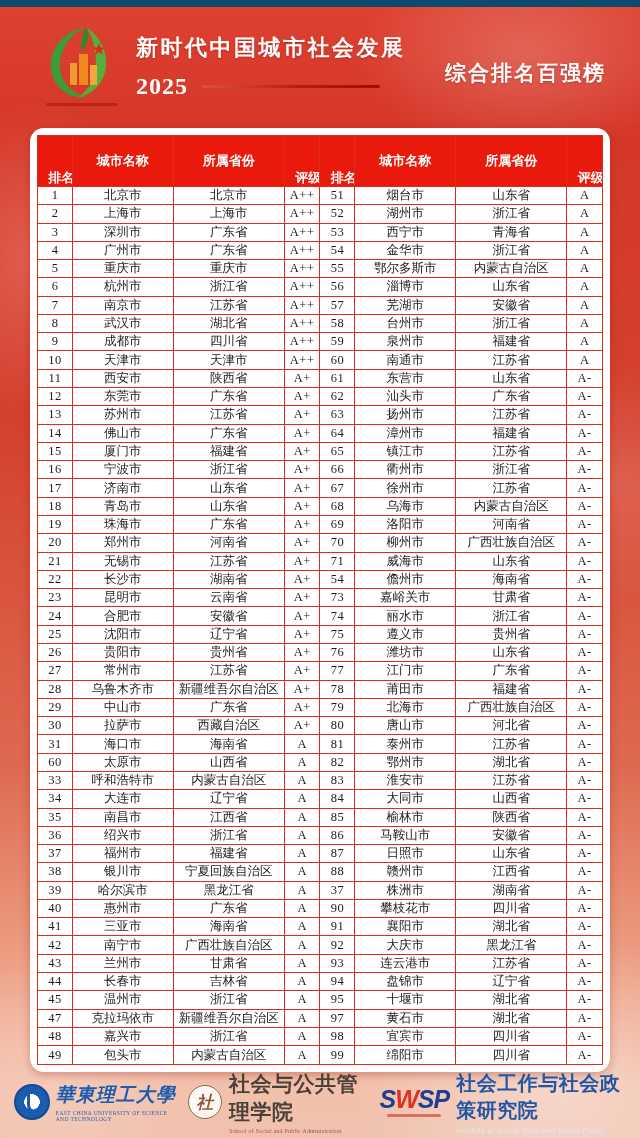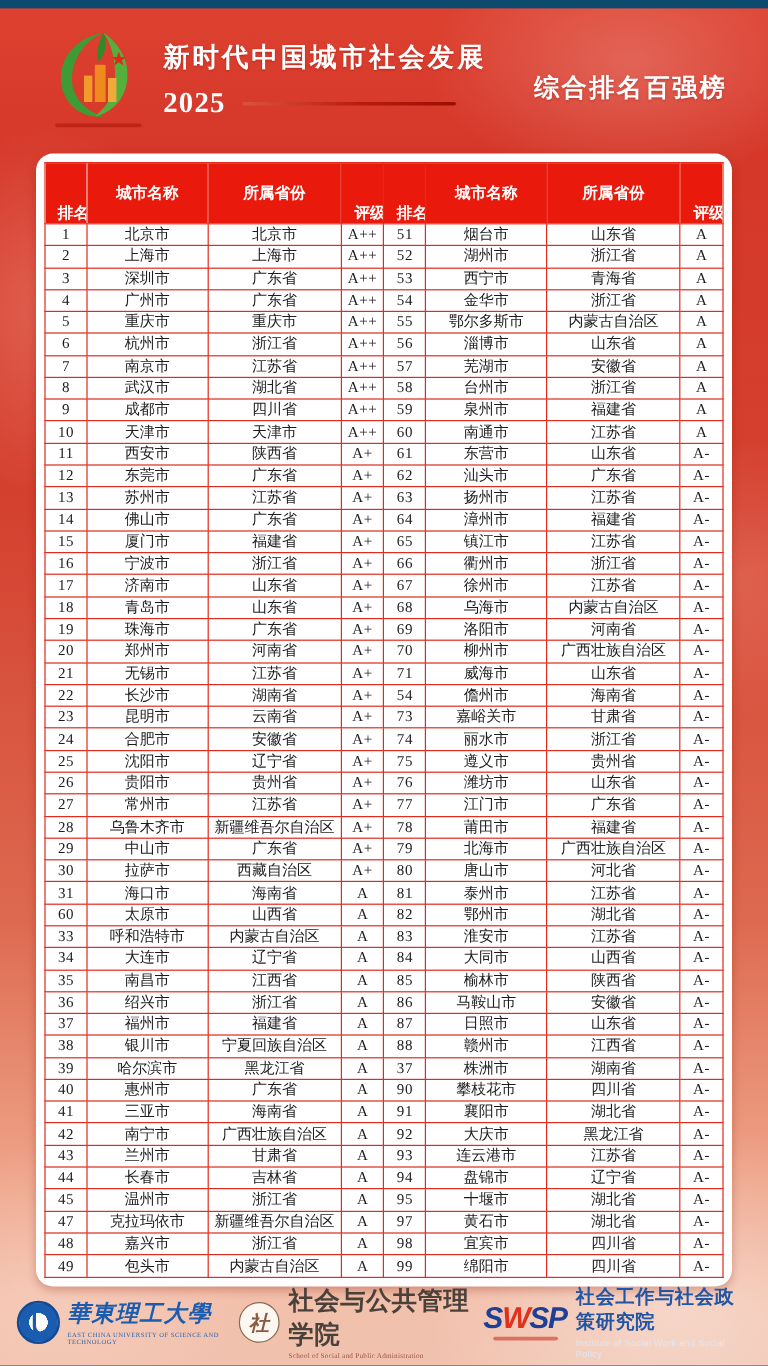--- a/index.html
+++ b/index.html
@@ -74,21 +74,21 @@
     display:flex; align-items:center; justify-content:center; flex:0 0 auto;
     font-weight:bold; }
   .school-cn { font-size:21px; font-weight:bold; color:#4a413b; letter-spacing:0.5px; }
   .school-en { font-size:6px; color:#a0524a; letter-spacing:0.2px; margin-top:2px; }
   .swsp-logo { font-size:25px; font-weight:bold; font-style:italic;
     font-family:"Liberation Sans",sans-serif; letter-spacing:-1px; line-height:1;
     color:#1d3f94; flex:0 0 auto; text-align:right; }
   .swsp-logo .w { color:#e0301e; }
   .swsp-sub { display:block; height:3px; width:54px; margin:2px auto 0;
     background:rgba(200,40,25,0.55); border-radius:2px; }
-  .swsp-cn { font-size:16px; font-weight:bold; color:#2156a5; letter-spacing:0.5px;
+  .swsp-cn { font-size:20px; font-weight:bold; color:#2156a5; letter-spacing:0.5px;
     font-family:"Liberation Sans",sans-serif; }
   .swsp-en { font-size:7.5px; color:#dce9f6; letter-spacing:0.3px; margin-top:2px;
     font-family:"Liberation Sans",sans-serif; }
   .gap-a { width:8px; } .gap-b { width:14px; } .gap-c { width:10px; }
 </style>
 </head>
 <body>
 
 <div class="page">
   <div class="poster">

